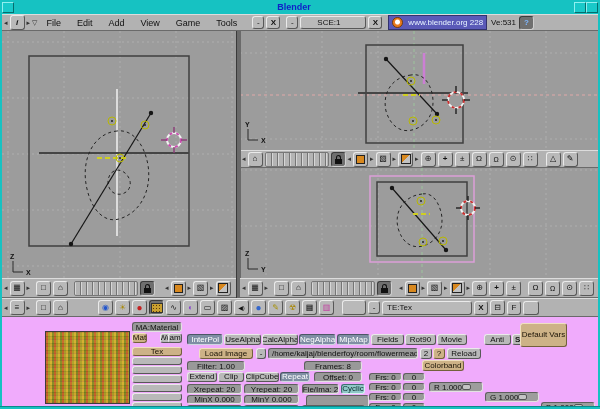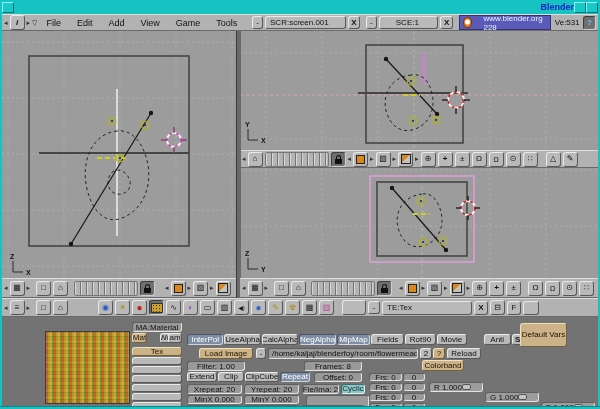--- a/index.html
+++ b/index.html
@@ -45,45 +45,44 @@
   .mtxt{padding:0 7px;font-size:9px;color:#111;}
   svg text{font-family:"Liberation Sans",sans-serif;}
 </style>
 </head>
 <body>
 
 <div id="screen">
 
   <div class="abs" style="left:0;top:0;width:600px;height:14px;background:#16c2c2;border-bottom:1px solid #056d6d;display:flex;align-items:center;">
     <div class="titlebtn" style="margin-left:2px;"></div>
-    <div style="flex:1;text-align:right;color:#1020c8;font-weight:bold;font-size:9px;">Blender</div>
+    <div style="flex:1;text-align:center;color:#1020c8;font-weight:bold;font-size:9px;">Blender</div>
     <div class="titlebtn"></div>
     <div class="titlebtn" style="margin-right:2px;"></div>
   </div>
 
   <div class="abs hdr" style="left:2px;top:14px;width:596px;height:17px;">
     <span class="cap">◂</span>
     <div class="b ic">
       <span style="font-weight:bold;font-style:italic;">i</span>
     </div>
     <span class="cap">▸</span>
     <span class="cap">▽</span>
     <span class="mtxt">File</span>
     <span class="mtxt">Edit</span>
     <span class="mtxt">Add</span>
     <span class="mtxt">View</span>
     <span class="mtxt">Game</span>
     <span class="mtxt">Tools</span>
     <div class="b" style="width:12px;height:13px;margin-left:6px;">-</div>
-    <div class="b" style="width:92px;height:13px;justify-content:flex-start;padding-left:4px;">SCR:screen.001</div>
     <div class="b" style="width:14px;height:13px;font-weight:bold;">X</div>
     <div class="b" style="width:12px;height:13px;margin-left:4px;">-</div>
     <div class="b" style="width:66px;height:13px;justify-content:flex-start;padding-left:16px;">SCE:1</div>
     <div class="b" style="width:14px;height:13px;font-weight:bold;">X</div>
-    <div style="margin-left:4px;height:13px;display:flex;align-items:center;background:#5a5ab8;border:1px solid #32326e;padding:0 3px;gap:11px;">
+    <div style="margin-left:4px;height:13px;display:flex;align-items:center;background:#5a5ab8;border:1px solid #32326e;padding:0 3px;gap:5px;">
       <div class="logo"></div>
       <span style="color:#e8f4ff;">www.blender.org 228</span>
     </div>
     <span style="margin-left:2px;color:#101010;">Ve:531</span>
     <div class="b dark" style="width:15px;height:14px;margin-left:1px;">
       <span style="color:#7fb8ff;font-weight:bold;">?</span>
     </div>
   </div>
 
   <svg class="abs" style="left:2px;top:31px;" width="234" height="247" viewBox="0 0 234 247">
@@ -426,21 +425,21 @@
     <div class="b" style="width:12px;height:13px;">-</div>
     <div class="b" style="width:90px;height:14px;justify-content:flex-start;padding-left:4px;">TE:Tex</div>
     <div class="b" style="width:14px;height:14px;font-weight:bold;">X</div>
     <div class="b ic">
         <span>⊟</span>
       </div>
     <div class="b" style="width:14px;height:14px;">F</div>
     <div class="b" style="width:16px;height:14px;"></div>
   </div>
 
-  <div class="abs" style="left:2px;top:317px;width:596px;height:89px;background:#737373;">
+  <div class="abs" style="left:2px;top:317px;width:596px;height:89px;background:#f0abfc;">
 
     <div class="abs preview" style="left:43px;top:14px;width:83px;height:71px;"></div>
 
     <div class="abs f" style="left:130px;top:5px;width:50px;height:10px;">MA:Material</div>
     <div class="abs b tan" style="left:130px;top:16px;width:15px;height:10px;">Mat</div>
     <div class="abs b" style="left:158px;top:16px;width:19px;height:10px;">World</div>
     <div class="abs b" style="left:166px;top:16px;width:14px;height:10px;">Lamp</div>
     <div class="abs b tan" style="left:130px;top:30px;width:50px;height:9px;">Tex</div>
     <div class="abs b" style="left:130px;top:40px;width:50px;height:8px;"></div>
     <div class="abs b" style="left:130px;top:49px;width:50px;height:8px;"></div>

